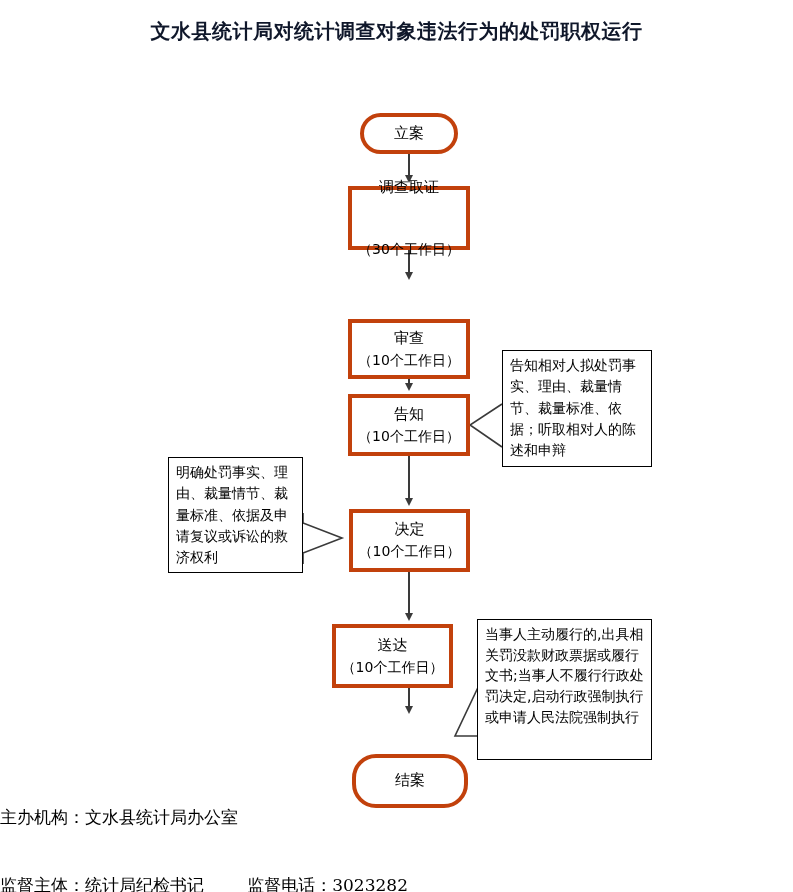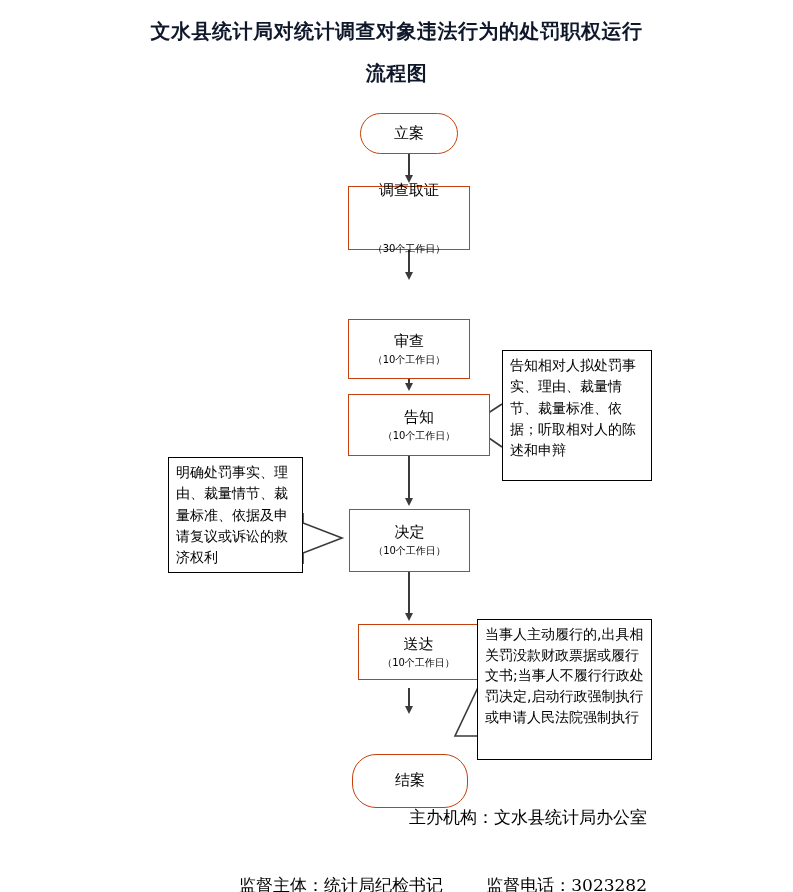--- a/index.html
+++ b/index.html
@@ -39,67 +39,66 @@
   svg#flow-svg {
     position: absolute;
     left: 0; top: 0;
     width: 793px;
     height: 892px;
   }
 
   .node {
     position: absolute;
     box-sizing: border-box;
-    border: 1px solid #c2410c;
+    border: 4px solid #c2410c;
     background: #ffffff;
     display: flex;
     flex-direction: column;
     align-items: center;
     justify-content: center;
     font-size: 15px;
     line-height: 1.45;
     color: #000;
     text-align: left;
   }
-  .node .l2 { font-size: 10px; }
+  .node .l2 { font-size: 14px; }
   .node.rounded {
     border-radius: 24px;
   }
   .note {
     position: absolute;
     box-sizing: border-box;
     border: 1px solid #000000;
     background: #ffffff;
     font-size: 14px;
     line-height: 1.52;
     color: #000;
     text-align: left;
     padding: 4px 6px 3px 7px;
     letter-spacing: 0px;
   }
   .footer-line {
     position: absolute;
     left: 0;
     width: 647px;
-    text-align: right;
+    text-align: left;
     font-family: "DejaVu Serif", "Liberation Serif", serif;
     font-size: 17px;
     color: #000;
     white-space: pre;
   }
   #footer-1 { top: 806px; }
   #footer-2 { top: 852px; margin-top: 22px; }
 </style>
 </head>
 <body>
 
 <div id="page">
 
   <div class="title-line" id="title-1">文水县统计局对统计调查对象违法行为的处罚职权运行</div>
-  <div class="title-line" id="title-2">流程图</div>
 
   <svg id="flow-svg" xmlns="http://www.w3.org/2000/svg">
     <defs>
       <marker id="arrow" markerWidth="10" markerHeight="10" refX="6" refY="4" orient="auto" markerUnits="userSpaceOnUse">
         <path d="M0,0 L8,4 L0,8 z" fill="#3a3a3a"></path>
       </marker>
     </defs>
 
     <line x1="409" y1="153" x2="409" y2="181" stroke="#3a3a3a" stroke-width="2" marker-end="url(#arrow)"></line>
 
@@ -127,40 +126,40 @@
   <div class="node" id="node-investigate" style="left:348px; top:186px; width:122px; height:64px;gap:40px;">
     <span>调查取证</span>
     <span class="l2">（30个工作日）</span>
   </div>
 
   <div class="node" id="node-review" style="left:348px; top:283px; width:122px; height:60px;margin-top:36px;">
     <span>审查</span>
     <span class="l2">（10个工作日）</span>
   </div>
 
-  <div class="node" id="node-notify" style="left:348px; top:394px; width:142px; height:62px;">
+  <div class="node" id="node-notify" style="left:348px; top:394px; width:122px; height:62px;">
     <span>告知</span>
     <span class="l2">（10个工作日）</span>
   </div>
 
   <div class="node" id="node-decide" style="left:349px; top:509px; width:121px; height:63px;">
     <span>决定</span>
     <span class="l2">（10个工作日）</span>
   </div>
 
-  <div class="node" id="node-deliver" style="left:358px; top:624px; width:121px; height:56px;">
+  <div class="node" id="node-deliver" style="left:332px; top:624px; width:121px; height:64px;">
     <span>送达</span>
     <span class="l2">（10个工作日）</span>
   </div>
 
   <div class="node rounded" id="node-close" style="left:352px; top:714px; width:116px; height:54px;margin-top:40px;">
     <span>结案</span>
   </div>
 
-  <div class="note" id="note-notify" style="left:502px; top:350px; width:150px; height:131px;">告知相对人拟处罚事实、理由、裁量情节、裁量标准、依据；听取相对人的陈述和申辩</div>
+  <div class="note" id="note-notify" style="left:502px; top:350px; width:150px; height:117px;">告知相对人拟处罚事实、理由、裁量情节、裁量标准、依据；听取相对人的陈述和申辩</div>
 
   <div class="note" id="note-decide" style="left:168px; top:457px; width:135px; height:116px;">明确处罚事实、理由、裁量情节、裁量标准、依据及申请复议或诉讼的救济权利</div>
 
   <div class="note" id="note-close" style="left:477px; top:619px; width:175px; height:141px; line-height:1.48;">当事人主动履行的,出具相关罚没款财政票据或履行文书;当事人不履行行政处罚决定,启动行政强制执行或申请人民法院强制执行</div>
 
   <div class="footer-line" id="footer-1">主办机构：文水县统计局办公室</div>
   <div class="footer-line" id="footer-2">监督主体：统计局纪检书记        监督电话：3023282</div>
 
 </div>
 

